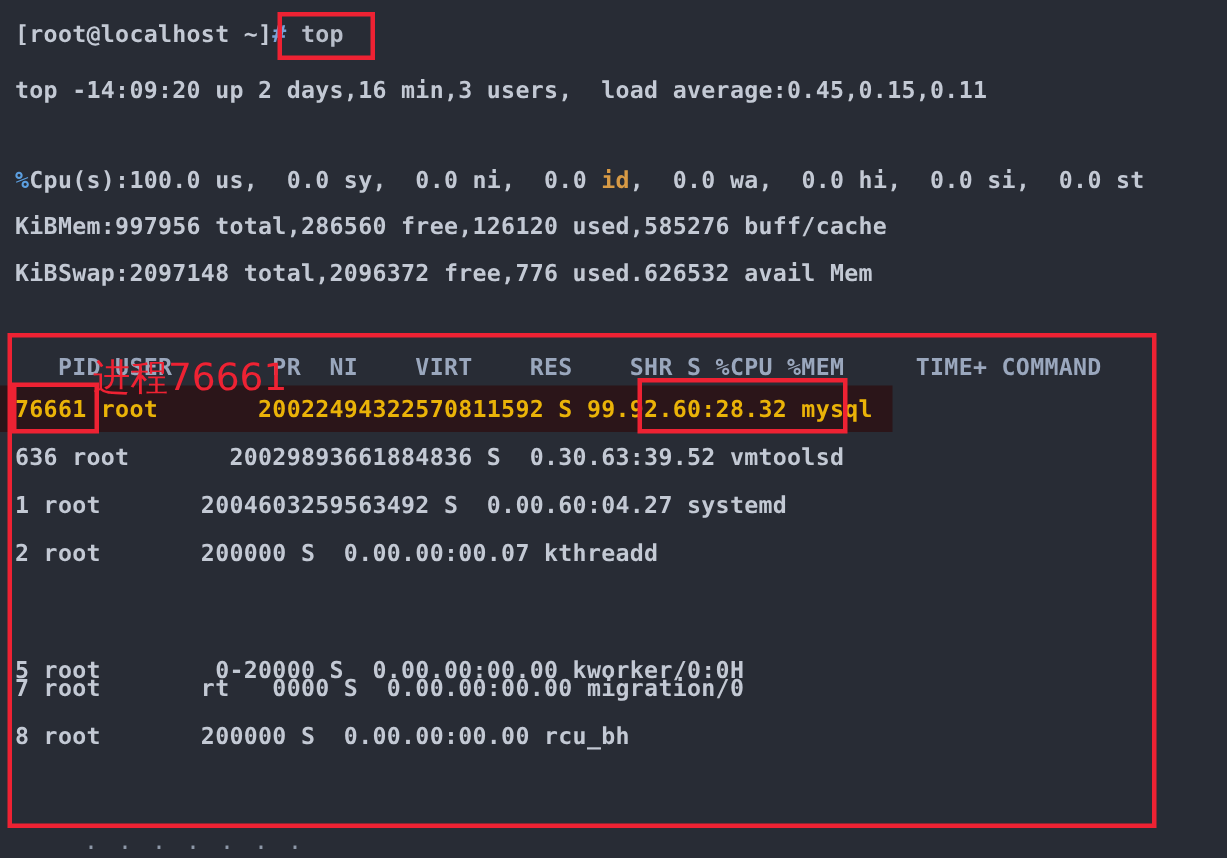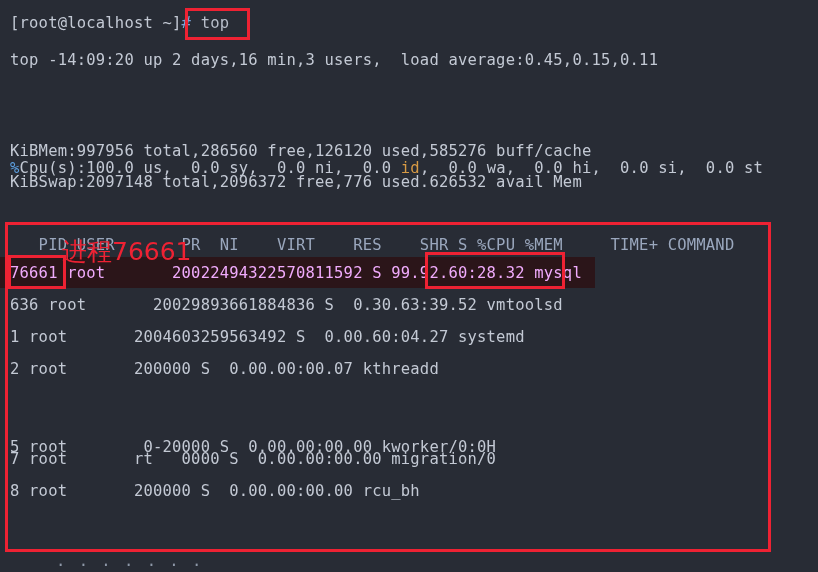--- a/index.html
+++ b/index.html
@@ -23,29 +23,30 @@
     font-size: 15.5px;
     line-height: 30px;
     letter-spacing: 0.2px;
   }
 
   .line {
     position: absolute;
     left: 10px;
     white-space: pre;
     color: #c3c9d4;
+    font-weight: bold;
   }
 
   .cyan   { color: #79a3d6; }
   .blue   { color: #5c9fe0; }
   .orange { color: #d79a45; }
   .hdr    { color: #9aa7bd; }
   .dim    { color: #b7bdc9; }
   .rowtxt { color: #c3c9d4; }
-  .mysqlrow { color: #f0abfc; }
+  .mysqlrow { color: #eab308; }
 
   
   #mysql-row-bg {
     position: absolute;
     left: 0;
     top: 257px;
     width: 595px;
     height: 31px;
     background: #2b1519;
   }
@@ -87,21 +88,21 @@
 </head>
 <body>
 
 <div id="terminal">
 
   <div class="line" style="top:8px;"><span>[root@localhost ~]</span><span class="cyan">#</span><span class="dim"> top</span></div>
 
   <div class="line" style="top:45px;">top -14:09:20 up 2 days,16 min,3 users,  load average:0.45,0.15,0.11</div>
 
 
-  <div class="line" style="top:105px;margin-top:48px;"><span class="blue">%</span><span>Cpu(s):100.0 us,  0.0 sy,  0.0 ni,  0.0 </span><span class="orange">id</span><span>,  0.0 wa,  0.0 hi,  0.0 si,  0.0 st</span></div>
+  <div class="line" style="top:105px;"><span class="blue">%</span><span>Cpu(s):100.0 us,  0.0 sy,  0.0 ni,  0.0 </span><span class="orange">id</span><span>,  0.0 wa,  0.0 hi,  0.0 si,  0.0 st</span></div>
 
   <div class="line" style="top:136px;">KiBMem:997956 total,286560 free,126120 used,585276 buff/cache</div>
 
   <div class="line" style="top:167px;">KiBSwap:2097148 total,2096372 free,776 used.626532 avail Mem</div>
 
   <div id="mysql-row-bg"></div>
 
   <div class="line hdr" style="top:230px;">   PID USER       PR  NI    VIRT    RES    SHR S %CPU %MEM     TIME+ COMMAND</div>
 
   <div class="line mysqlrow" style="top:258px;">76661 root       20022494322570811592 S 99.92.60:28.32 mysql</div>

